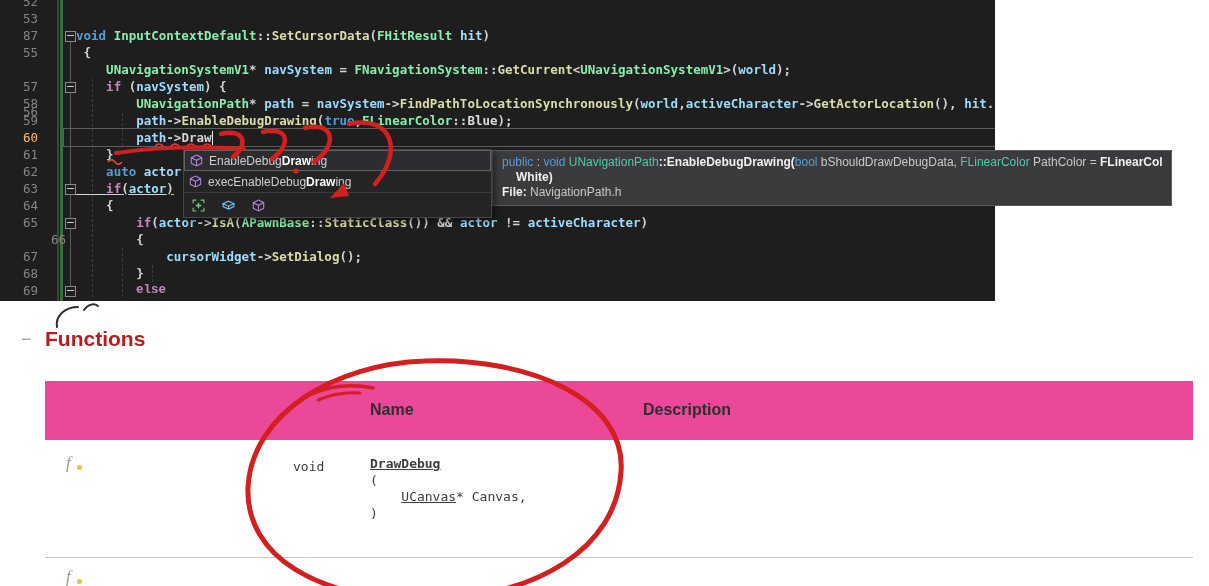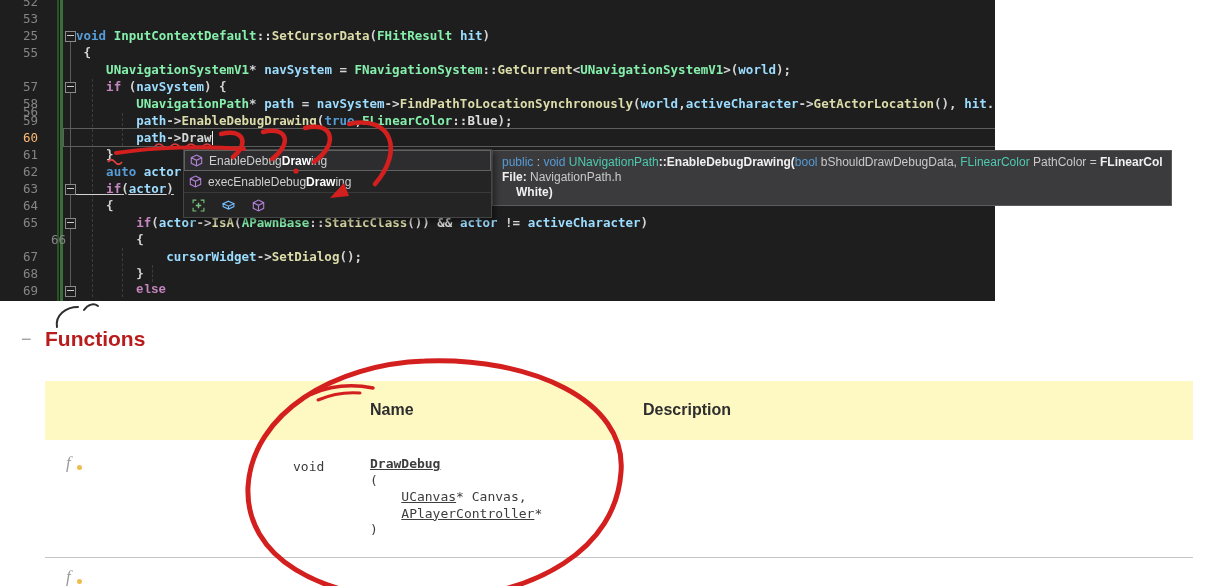--- a/index.html
+++ b/index.html
@@ -36,21 +36,21 @@
   #tooltip{position:absolute;left:492px;top:150px;width:660px;background:#3b3b3d;border:1px solid #5c5c5e;
       padding:4px 9px 5px 9px;z-index:9;font:12px/15px "Liberation Sans", sans-serif}
   .tt-line{white-space:nowrap;overflow:hidden}
   .tt-line.indent{padding-left:14px}
   .tt-pb{font-weight:bold}
 
   
   #collapse{position:absolute;left:21px;top:329px;font:18px "Liberation Sans",sans-serif;color:#9a9a9a}
   #docheading{position:absolute;left:45px;top:327px;font:21px "Liberation Sans",sans-serif;
       font-weight:700;color:#b91c1c}
-  #tblhead{position:absolute;left:45px;top:381px;width:1148px;height:59px;background:#fef9c3}
+  #tblhead{position:absolute;left:45px;top:381px;width:1148px;height:59px;background:#ec4899}
   .th{position:absolute;top:20px;font:16px "Liberation Sans",sans-serif;font-weight:700;color:#2e2e2e}
   #th-name{left:325px}
   #th-desc{left:598px}
   #rowdiv1{position:absolute;left:45px;top:557px;width:1148px;height:1px;background:#c6c6c6}
   .ficon{position:absolute;width:20px;height:22px;font:italic 17px "Liberation Serif",serif;color:#9b9b9b}
   .ficon::before{content:"f"}
   .ficon::after{content:"";position:absolute;left:11px;top:12px;width:5px;height:5px;border-radius:50%;
       background:#eebd4a}
   .rettype{position:absolute;font:13px "DejaVu Sans Mono",monospace;color:#3a3a3a}
   .sigblock{position:absolute;font:13px/16.5px "DejaVu Sans Mono",monospace;color:#3d3d3d;white-space:pre}
@@ -71,21 +71,21 @@
   <div id="changebar"></div>
   <div id="foldline"></div>
   <div class="iguide" style="left:92px;top:79px;height:218px"></div>
   <div class="iguide" style="left:122px;top:113px;height:33px"></div>
   <div class="iguide" style="left:122px;top:248px;height:49px"></div>
   <div class="iguide" style="left:152px;top:265px;height:17px"></div>
   <div id="curline"></div>
   <div id="lines-host">
       <div class="ln" style="top: -7px;">52</div>
       <div class="ln" style="top: 10px;">53</div>
-      <div class="ln" style="top: 27px;">25</div>
+      <div class="ln" style="top: 27px;">87</div>
       <div class="fold" style="top: 31px;"></div>
       <div class="code-line" style="top: 27px;"><span class="tk-kw">void </span><span class="tk-ty">InputContextDefault</span><span class="tk-p">::</span><span class="tk-fn">SetCursorData</span><span class="tk-p">(</span><span class="tk-ty">FHitResult</span><span class="tk-p"> </span><span class="tk-v">hit</span><span class="tk-p">)</span></div>
       <div class="ln" style="top: 44px;">55</div>
       <div class="code-line" style="top: 44px;"><span class="tk-p"> {</span></div>
       <div class="ln" style="top: 61px; margin-top: 42px;">56</div>
       <div class="code-line" style="top: 61px;"><span class="tk-p">    </span><span class="tk-ty">UNavigationSystemV1</span><span class="tk-p">* </span><span class="tk-v">navSystem</span><span class="tk-p"> = </span><span class="tk-ty">FNavigationSystem</span><span class="tk-p">::</span><span class="tk-fn">GetCurrent</span><span class="tk-p">&lt;</span><span class="tk-ty">UNavigationSystemV1</span><span class="tk-p">&gt;(</span><span class="tk-v">world</span><span class="tk-p">);</span></div>
       <div class="ln" style="top: 78px;">57</div>
       <div class="fold" style="top: 82px;"></div>
       <div class="code-line" style="top: 78px;"><span class="tk-p">    </span><span class="tk-ct">if</span><span class="tk-p"> (</span><span class="tk-v">navSystem</span><span class="tk-p">) {</span></div>
       <div class="ln" style="top: 95px;">58</div>
@@ -153,37 +153,37 @@
     <span class="pop-icon">
       <svg width="13" height="13" viewBox="0 0 12 12">
           <path d="M6 1 L10.8 3.4 V8.6 L6 11 L1.2 8.6 V3.4 Z M1.2 3.4 L6 5.8 L10.8 3.4 M6 5.8 V11" stroke="#b180d7" fill="none"></path>
         </svg>
     </span>
   </div>
 </div>
 
 <div id="tooltip">
     <div class="tt-line"><span class="tt-kw">public</span><span class="tt-p"> : </span><span class="tt-kw">void</span><span class="tt-p"> </span><span class="tt-ty">UNavigationPath</span><span class="tt-pb">::</span><span class="tt-pb">EnableDebugDrawing(</span><span class="tt-kw">bool</span><span class="tt-p"> bShouldDrawDebugData, </span><span class="tt-ty">FLinearColor</span><span class="tt-p"> PathColor = </span><span class="tt-pb">FLinearColor::</span></div>
+    <div class="tt-line indent"><span class="tt-pb">White)</span></div>
     <div class="tt-line"><span class="tt-pb">File: </span><span class="tt-p">NavigationPath.h</span></div>
-    <div class="tt-line indent"><span class="tt-pb">White)</span></div>
   </div>
 
 <div>
   <span id="collapse">−</span>
   <h2 id="docheading" style="margin:0">Functions</h2>
 
   <div id="tblhead">
     <span class="th" id="th-name">Name</span>
     <span class="th" id="th-desc">Description</span>
   </div>
 
   <div>
     <span class="ficon" style="left:66px;top:453px"></span>
     <span class="rettype" style="left:293px;top:459px">void</span>
-    <div class="sigblock" style="left:370px;top:456px" id="sig-row1"><div><span class="fname">DrawDebug</span></div><div>(</div><div>    <span class="doclink">UCanvas</span>* Canvas,</div><div>    <span class="doclink">APlayerController</span>*</div><div>)</div></div>
+    <div class="sigblock" style="left:370px;top:456px" id="sig-row1"><div><span class="fname">DrawDebug</span></div><div>(</div><div>    <span class="doclink">UCanvas</span>* Canvas,</div><div>)</div></div>
   </div>
   <div id="rowdiv1"></div>
 
   <div>
     <span class="ficon" style="left:66px;top:567px"></span>
     <div class="sigblock" style="left:370px;top:574px">
       
     </div>
   </div>
 </div>

